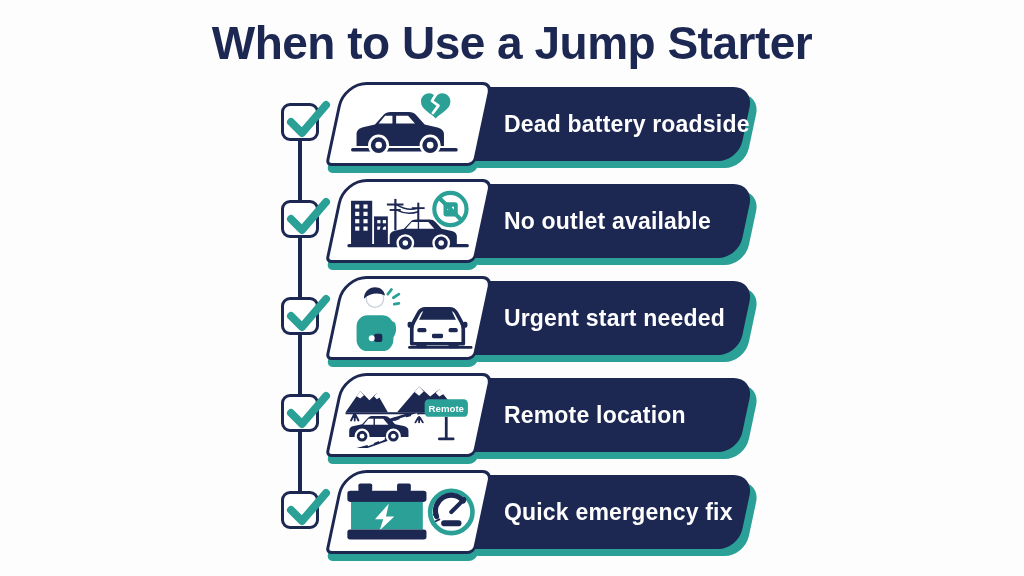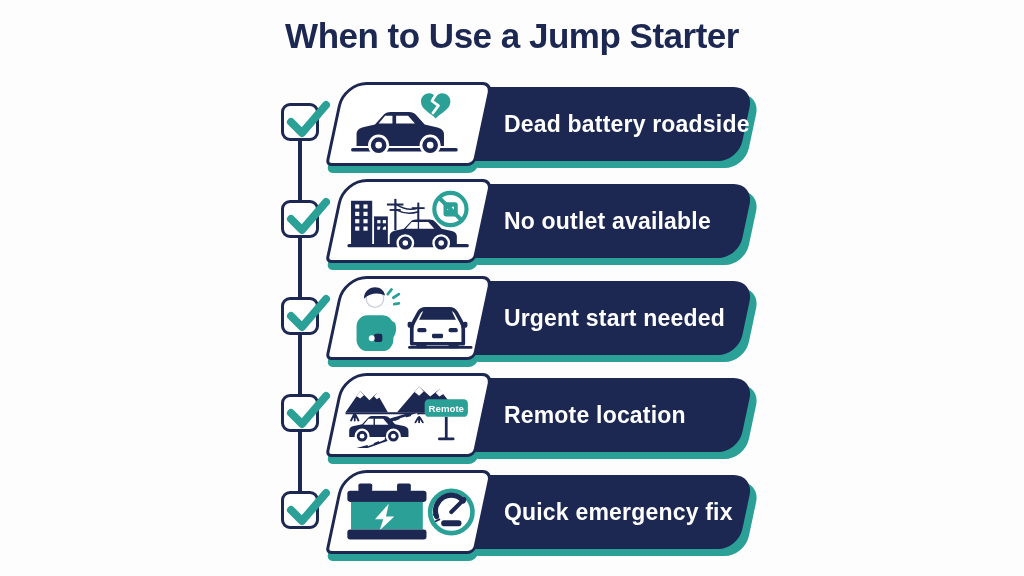--- a/index.html
+++ b/index.html
@@ -3,21 +3,21 @@
 <meta charset="utf-8">
 <style>
   html,body { margin:0; padding:0; }
   .stage {
     position:relative; width:1024px; height:576px;
     background:#fdfdfd; overflow:hidden;
     font-family:"Liberation Sans", sans-serif;
   }
   .title {
     position:absolute; top:16px; left:0; width:100%;
-    text-align:center; font-size:35px; font-weight:800;
+    text-align:center; font-size:46px; font-weight:800;
     color:#1c2752; letter-spacing:-0.5px;
   }
   .connector {
     position:absolute; left:298px; top:124px; width:3.5px; height:390px;
     background:#1c2752; z-index:0;
   }
   .row { position:absolute; left:0; width:100%; height:84px; }
   .checkbox {
     position:absolute; left:281px; top:21px; width:38px; height:38px;
     background:#ffffff; border:3.5px solid #1c2752; border-radius:9px;

